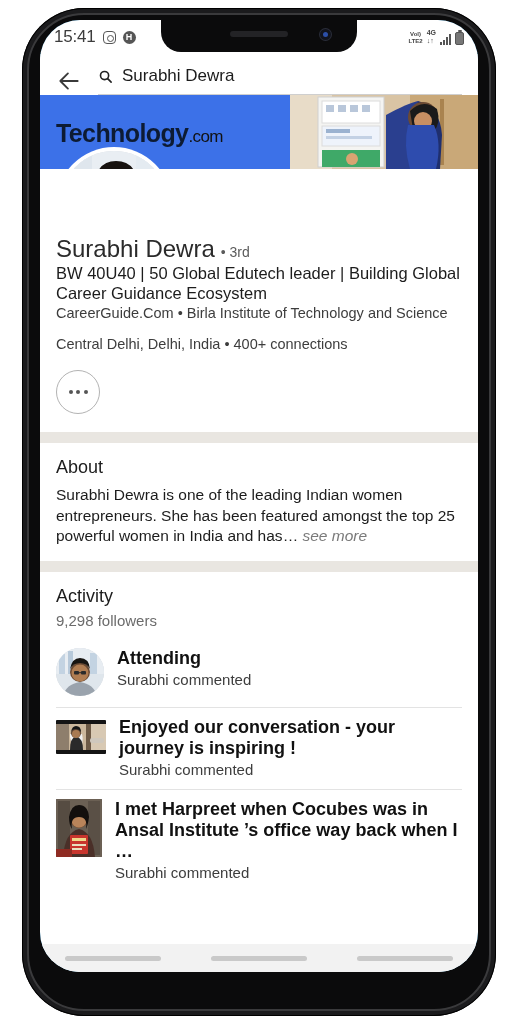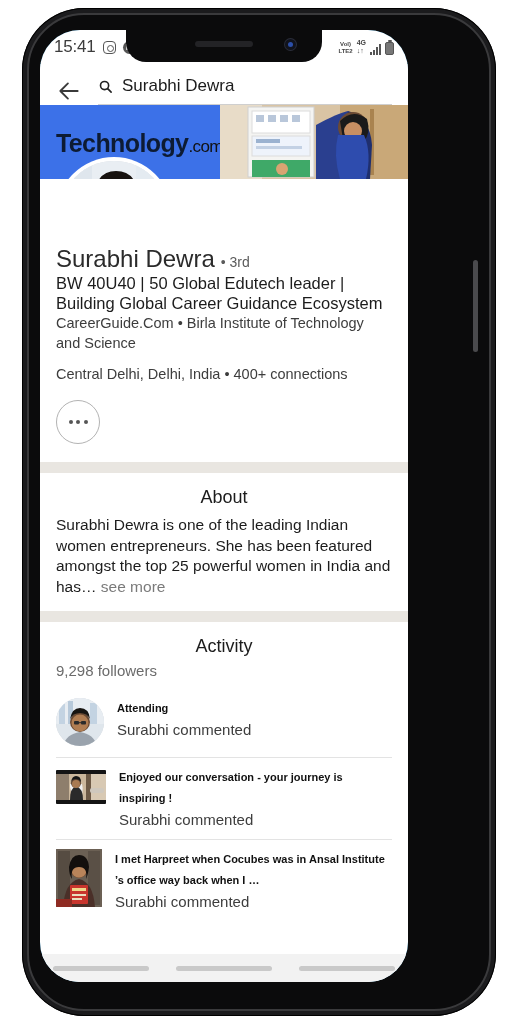--- a/index.html
+++ b/index.html
@@ -19,22 +19,22 @@
     background: #1b1b1d;
     border-radius: 62px;
     box-shadow: 0 0 0 1px #000 inset;
   }
   .phone-rim {
     position:absolute; left:5px; top:5px; right:5px; bottom:5px;
     border-radius:57px; background:#0b0b0c;
     border:2px solid #3a3a3c;
   }
   .screen {
-    position: absolute; left: 18px; top: 22px;
-    width: 368px; height: 952px;
+    position: absolute; left: 18px; top: 12px;
+    width: 438px; height: 952px;
     background: #0369a1;
     border-radius: 40px;
     overflow: hidden;
   }
 
   
   .btn-side { position:absolute; background:#4a4a4d; border-radius:3px; }
   .btn-silent { left:18px; top:156px; width:5px; height:34px; }
   .btn-volup  { left:18px; top:218px; width:5px; height:62px; }
   .btn-voldn  { left:18px; top:296px; width:5px; height:62px; }
@@ -121,33 +121,33 @@
   .follow-btn { background:#1267c2; color:#fff; font-size:17px; font-weight:bold;
     border:none; border-radius:22px; padding:11px 27px; cursor:pointer; }
   .more-btn { width:44px; height:44px; border-radius:50%; border:1.3px solid #b3b3b3;
     background:#fff; display:flex; align-items:center; justify-content:center; gap:3.5px; cursor:pointer; }
   .more-btn span { width:4px; height:4px; border-radius:50%; background:#555; display:block; }
 
   .divider { height:11px; background:#e9e6e1; }
 
   
   .section { padding:14px 16px 14px 16px; background:#fff; }
-  .sec-title { font-size:18px; color:#1c1c1c; margin-bottom:7px;text-align:center; }
+  .sec-title { font-size:18px; color:#1c1c1c; margin-bottom:7px; }
   .about-text { font-size:15.5px; line-height:20.5px; color:#1c1c1c; }
-  .see-more { color:#7a7a7a; }
+  .see-more { color:#7a7a7a;font-style:italic; }
 
   
   .followers { font-size:15px; color:#6b6b6b; margin-top:-2px; margin-bottom:10px; }
   .act-item { display:flex; gap:13px; align-items:flex-start; padding:9px 0 11px 0; }
   .act-thumb { flex:0 0 auto; overflow:hidden; background:#cfd4da; }
   .thumb-round { width:48px; height:48px; border-radius:50%; }
   .thumb-rect { width:50px; height:34px; border-radius:1px; margin-top:3px; }
   .thumb-port { width:46px; height:58px; border-radius:1px; }
   .act-body { flex:1; min-width:0; }
-  .act-title { font-size:11px; line-height:21px; color:#111; font-weight:bold; }
+  .act-title { font-size:18px; line-height:21px; color:#111; font-weight:bold; }
   .act-sub { font-size:15px; color:#3d3d3d; margin-top:2px; }
 
   .hairline { height:1px; background:#e3e3e3; margin-left:0; }
 
   
   .navbar { position:absolute; left:0; right:0; bottom:0; height:28px; background:#f2f2f2;
     display:flex; align-items:center; justify-content:space-around; z-index:25; }
   .nav-pill { width:96px; height:5px; border-radius:3px; background:#c9c9c9; }
 </style>
 </head>

